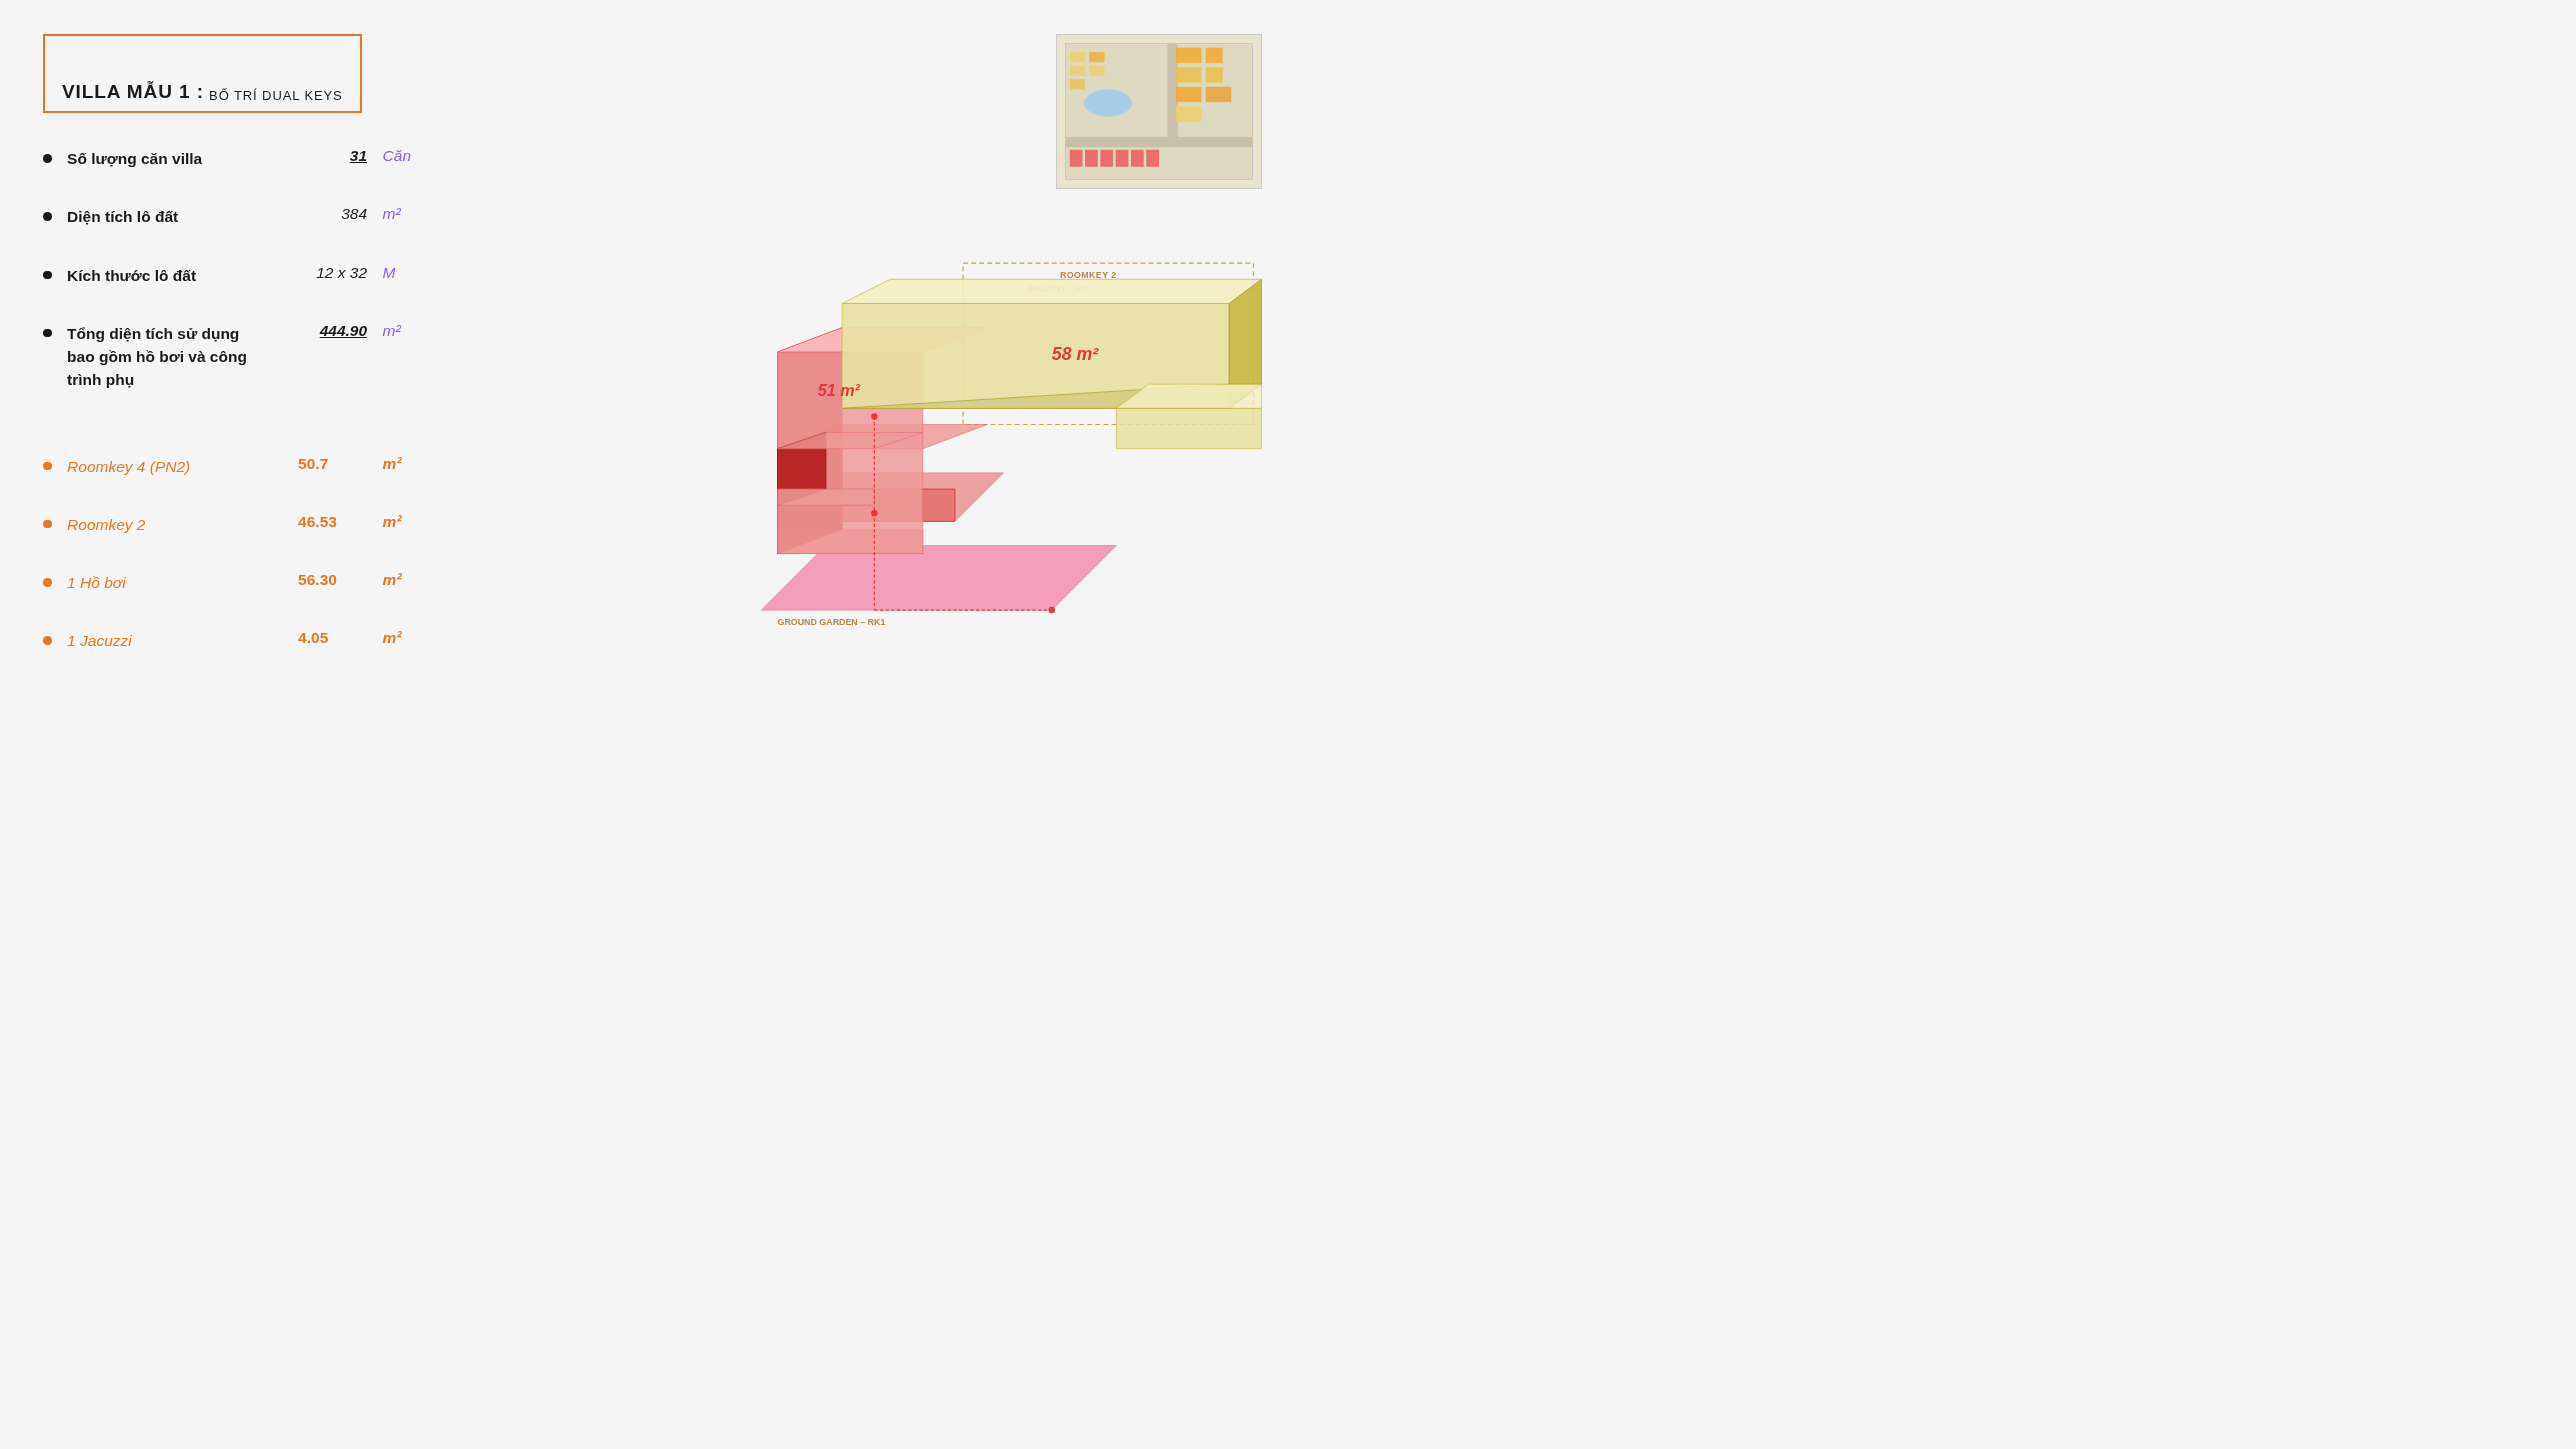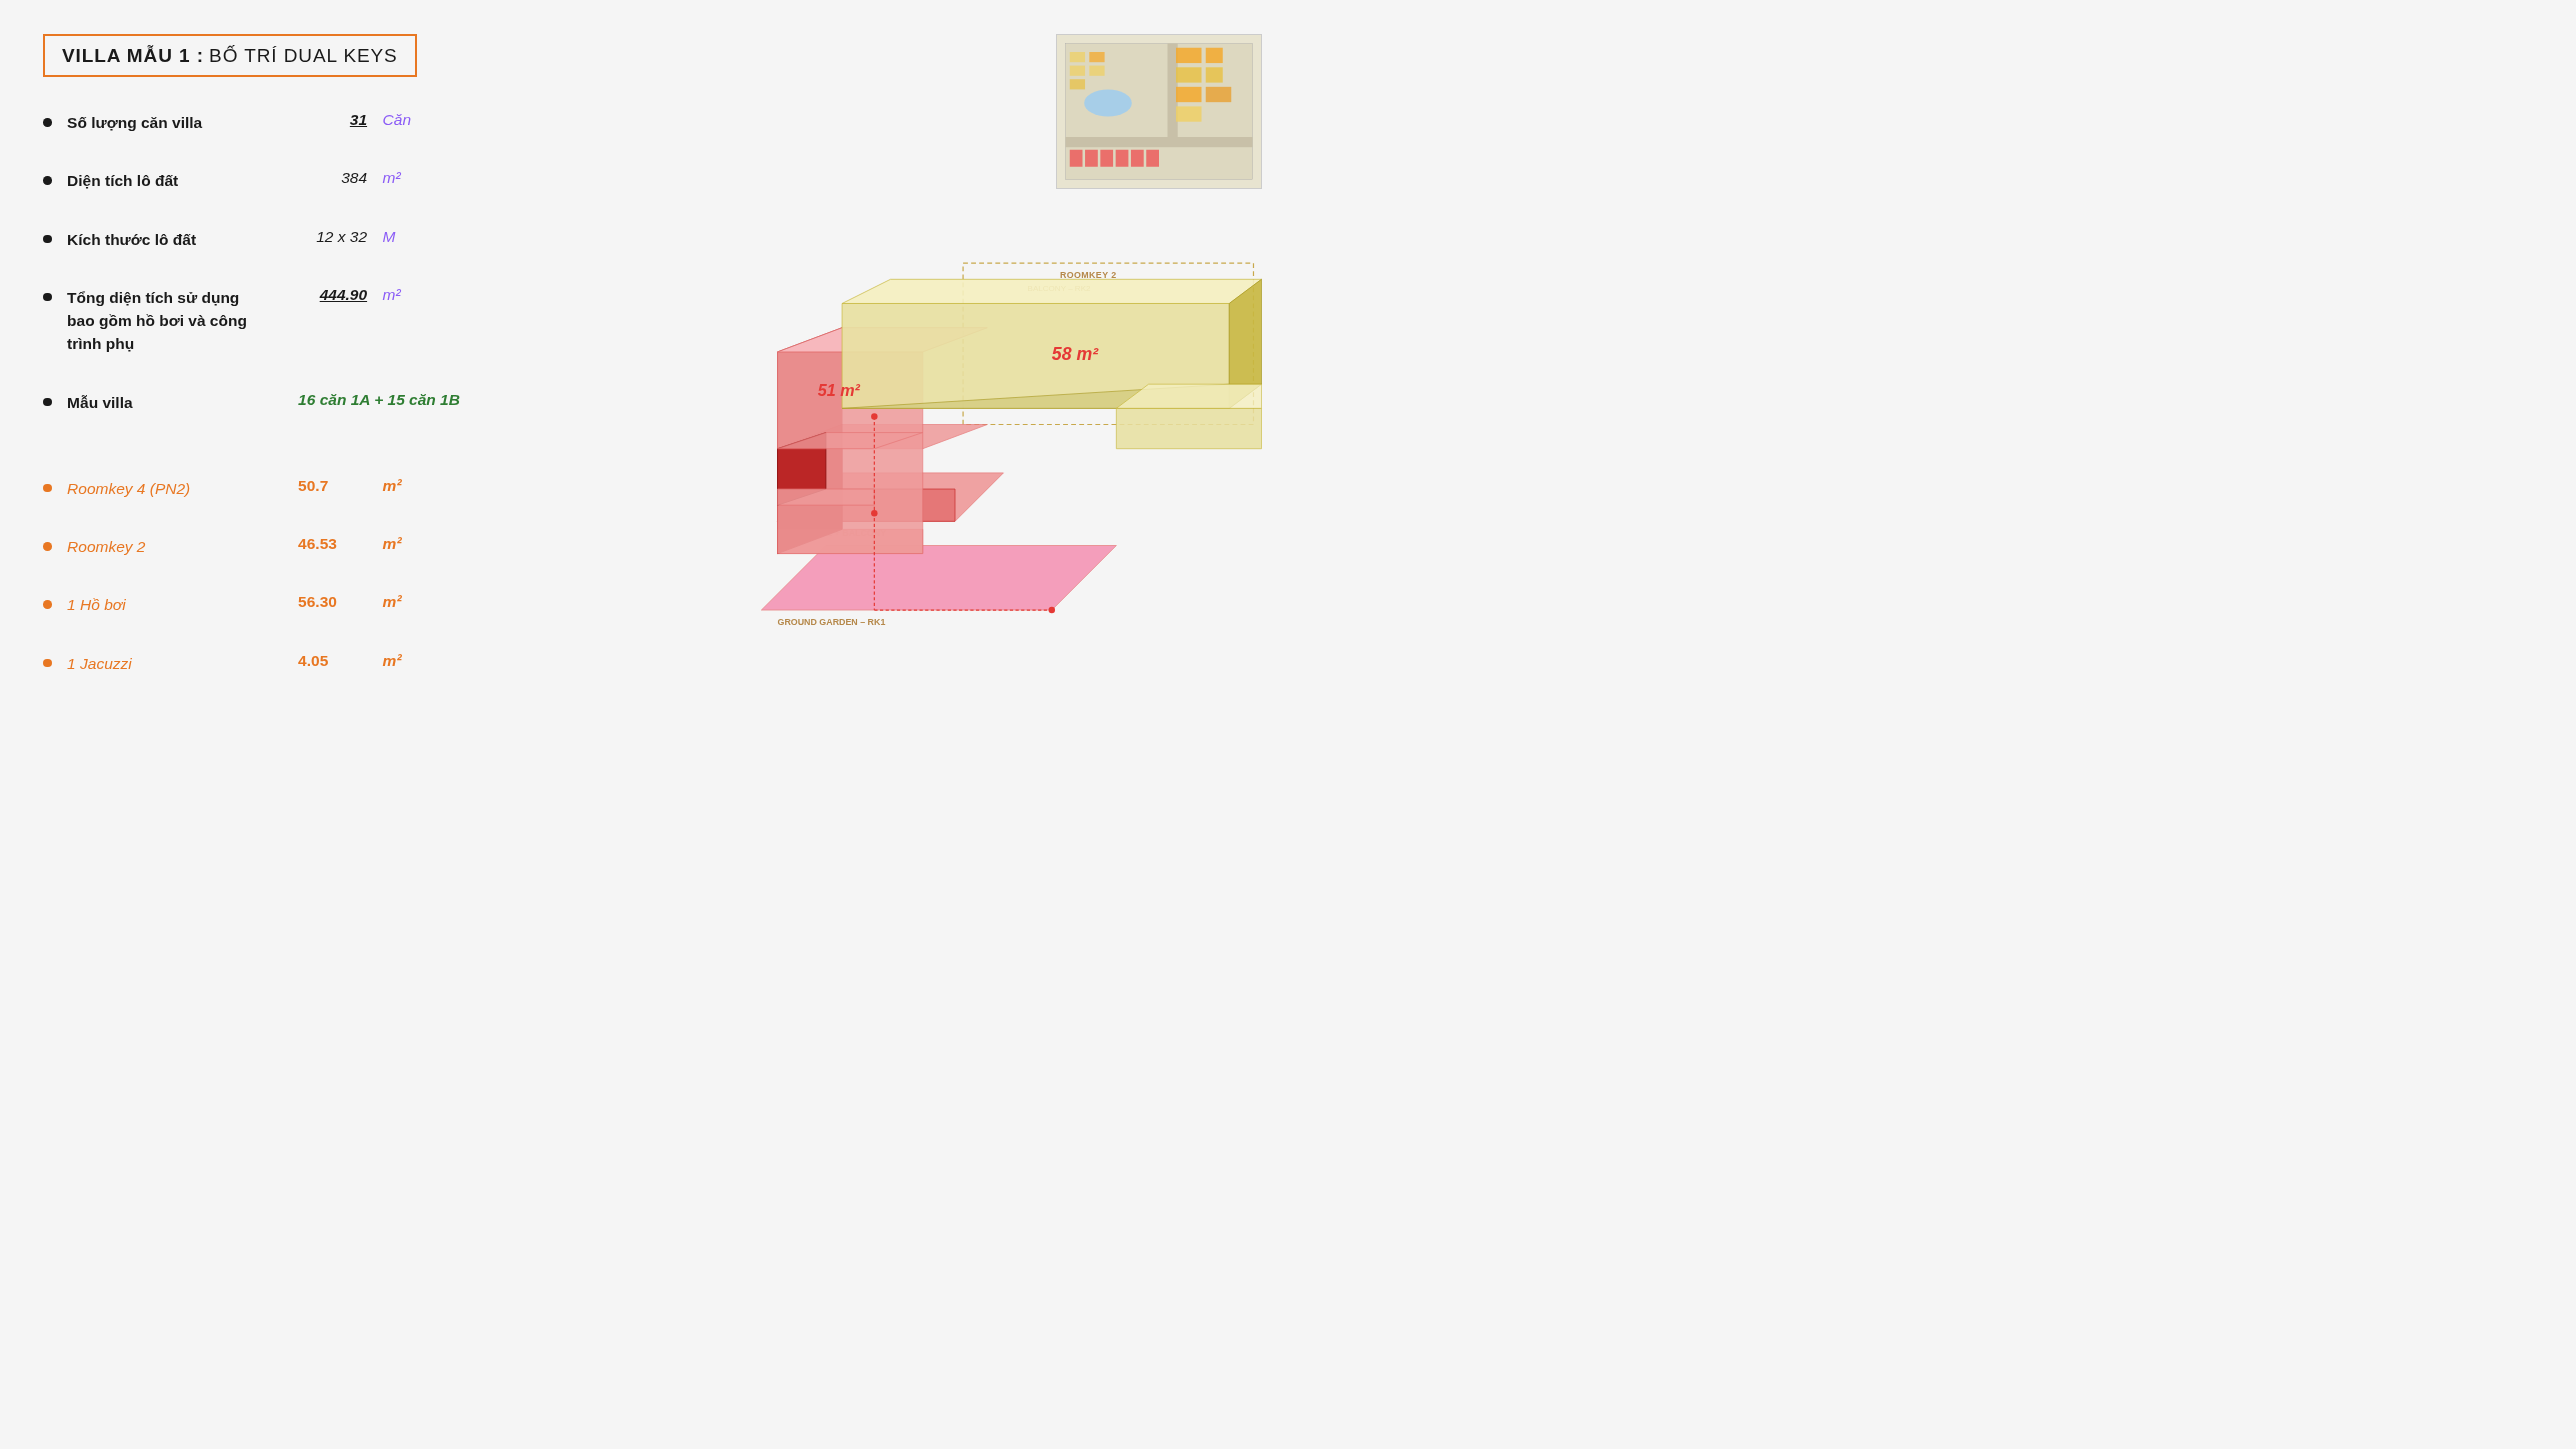--- a/index.html
+++ b/index.html
@@ -38,25 +38,26 @@
     }
 
     .title-bold {
       font-size: 19px;
       font-weight: 900;
       color: #1a1a1a;
       letter-spacing: 0.9px;
     }
 
     .title-light {
-      font-size: 19px;
+      font-size: 13px;
       font-weight: 500;
       color: #1a1a1a;
       letter-spacing: 0.9px;
       margin-left: 5.2px;
+      margin-top: 43px;
     }
 
     .specs-list {
       list-style: none;
       display: flex;
       flex-direction: column;
       gap: 16px;
     }
 
     .spec-item {
@@ -206,25 +207,20 @@
         <span class="spec-unit spec-unit-italic">M</span>
       </li>
 
       <li class="spec-item">
         <div class="bullet"></div>
         <span class="spec-label" style="max-width:189px;">Tổng diện tích sử dụng bao gồm hồ bơi và công trình phụ</span>
         <span class="spec-value spec-value-bold" style="font-style:italic;">444.90</span>
         <span class="spec-unit spec-unit-italic">m²</span>
       </li>
 
-      <li class="spec-item">
-        <div class="bullet"></div>
-        <span class="spec-label">Mẫu villa</span>
-        <span class="spec-value-green">16 căn 1A + 15 căn 1B</span>
-      </li>
 
       <li style="height:12px;"></li>
 
       <li class="spec-item">
         <div class="bullet bullet-orange"></div>
         <span class="spec-label-orange">Roomkey 4 (PN2)</span>
         <span class="spec-value-orange">50.7</span>
         <span class="spec-unit spec-unit-italic" style="color:#e87722;font-weight:700;">m²</span>
       </li>
 

